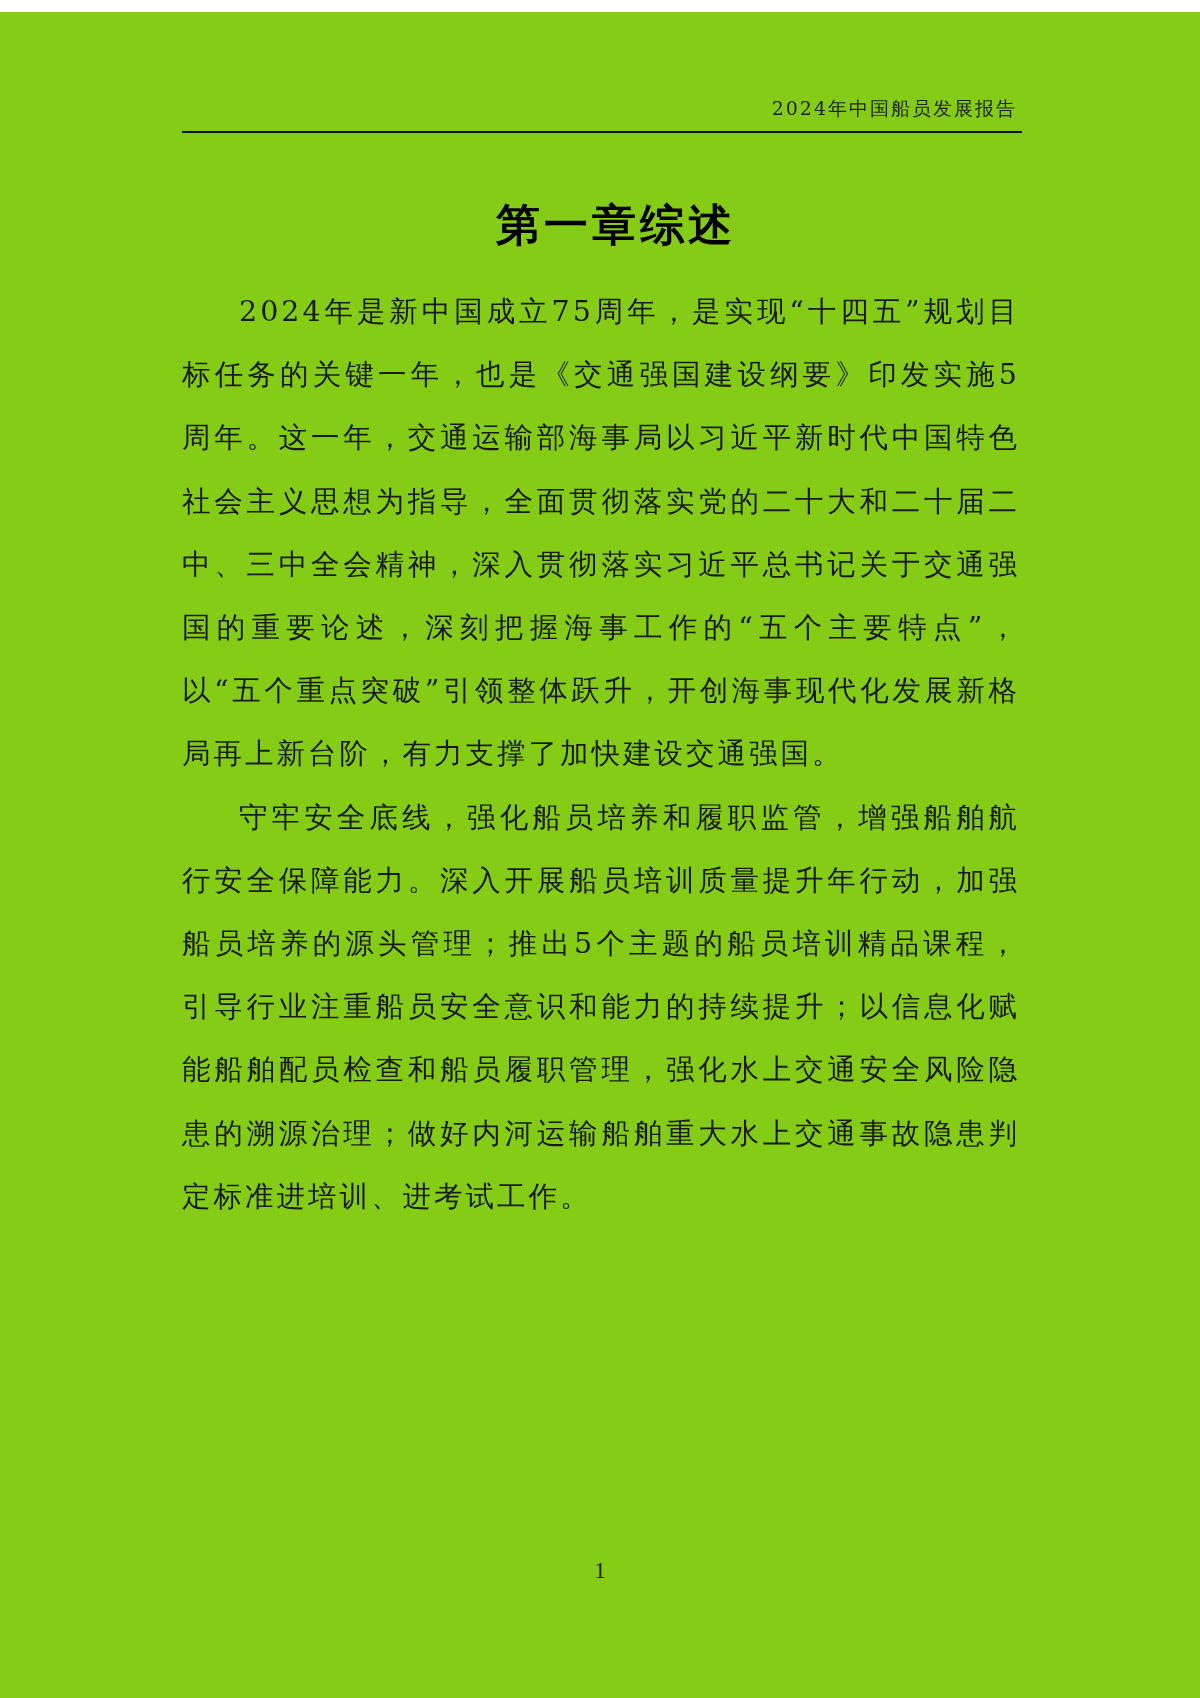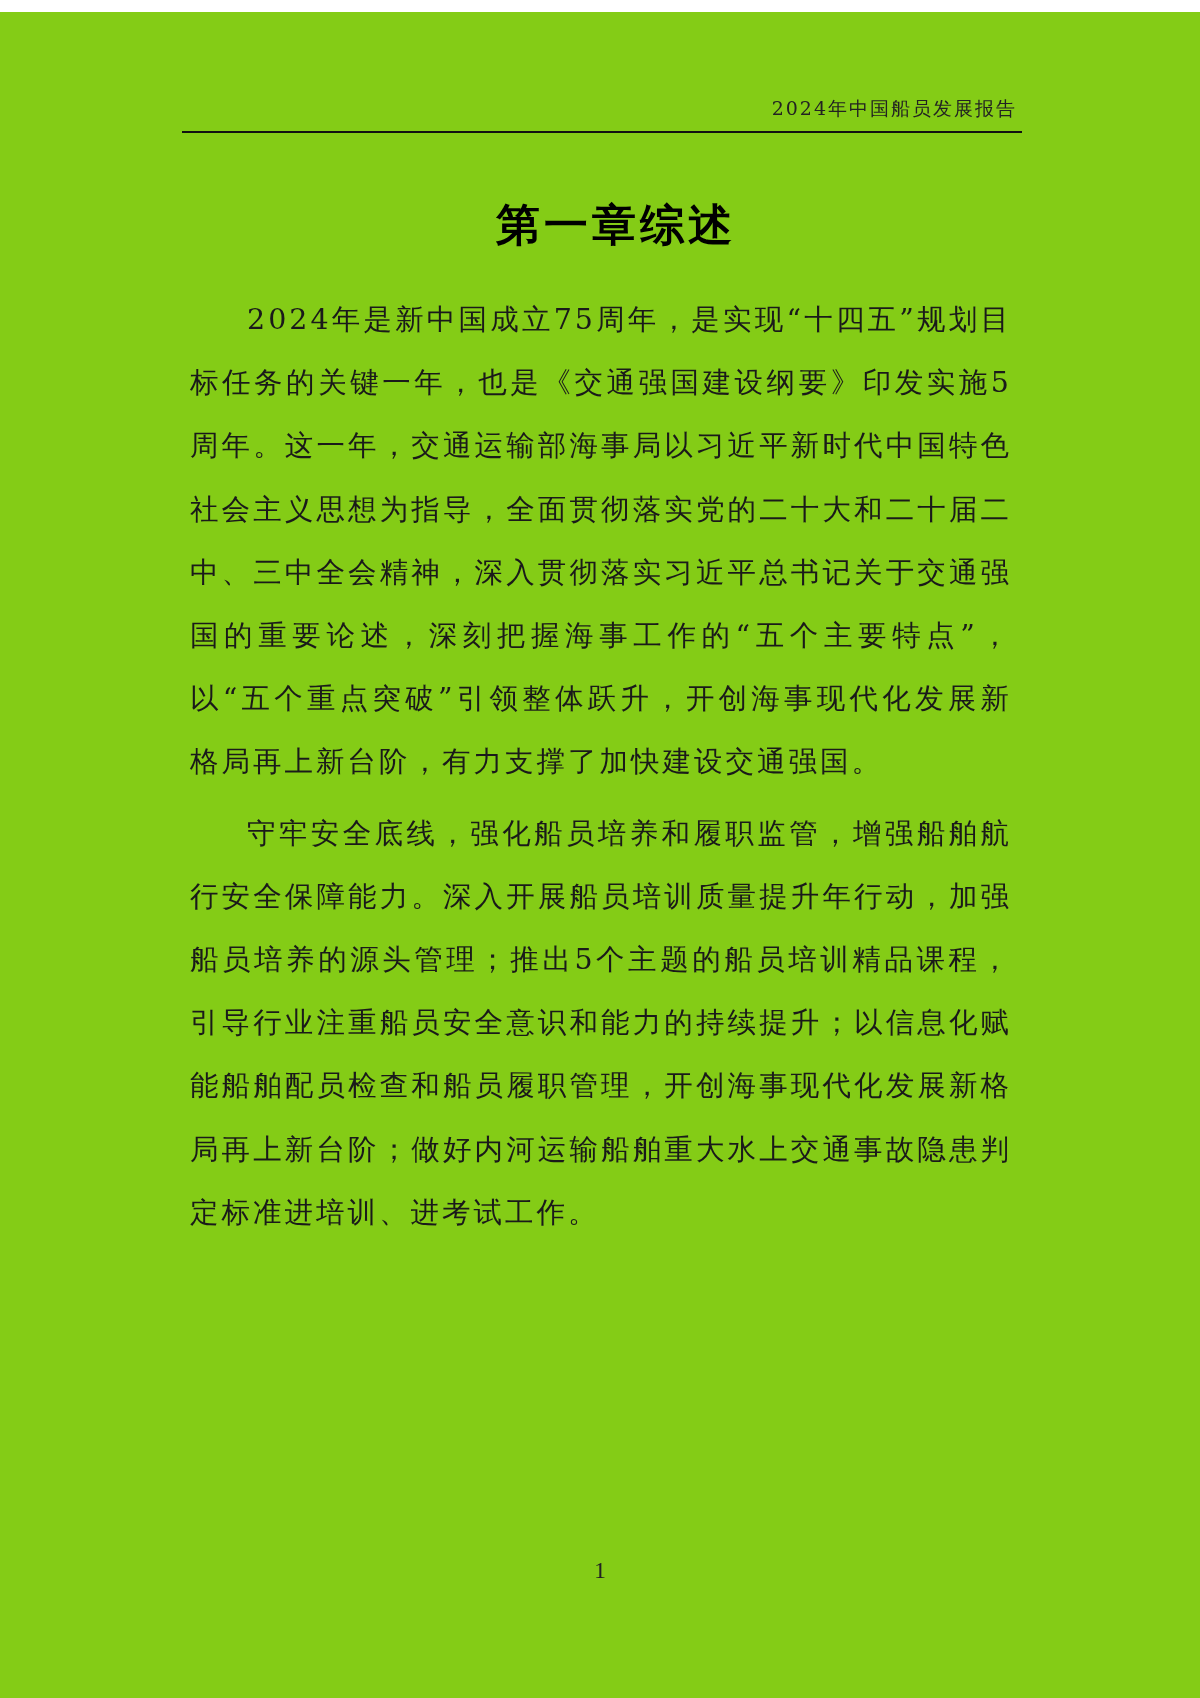--- a/index.html
+++ b/index.html
@@ -7,33 +7,33 @@
            font-family: "DejaVu Serif", "Liberation Serif", serif; color: #1a1a1a; }
     .page { position: absolute; left: 0; top: 12px; width: 1200px; height: 1698px; background: #84cc16; }
     .running-header { position: absolute; top: 84px; right: 183px; font-size: 19px; letter-spacing: 2px;
                       color: #222; font-family: "DejaVu Serif", serif; }
     .header-rule { position: absolute; top: 119px; left: 182px; width: 840px; height: 0;
                    border-top: 2px solid #111; }
     .chapter-title { position: absolute; top: 168px; left: 0; width: 1200px; text-align: center;
                      font-size: 44px; font-weight: bold; letter-spacing: 4px; color: #000;
                      font-family: "DejaVu Serif", serif; }
     .body-text { position: absolute; top: 268px; left: 182px; width: 838px; }
-    .para { margin: 8px; font-size: 28.5px; line-height: 63.2px; text-indent: 2em;
+    .para { margin: 0; font-size: 28.5px; line-height: 63.2px; text-indent: 2em;
             text-align: justify; text-align-last: left; letter-spacing: 3px; color: #1a1a1a; }
     .page-number { position: absolute; top: 1545px; left: 0; width: 1200px; text-align: center;
                    font-size: 24px; color: #222; font-family: "Liberation Serif", serif; }
   </style>
 </head>
 <body>
 
 <div class="page">
   <div class="running-header">2024年中国船员发展报告</div>
   <div class="header-rule"></div>
 
   <h1 class="chapter-title" style="margin:16px;">第一章综述</h1>
 
   <div class="body-text">
     <p class="para">2024年是新中国成立75周年，是实现“十四五”规划目标任务的关键一年，也是《交通强国建设纲要》印发实施5周年。这一年，交通运输部海事局以习近平新时代中国特色社会主义思想为指导，全面贯彻落实党的二十大和二十届二中、三中全会精神，深入贯彻落实习近平总书记关于交通强国的重要论述，深刻把握海事工作的“五个主要特点”，以“五个重点突破”引领整体跃升，开创海事现代化发展新格局再上新台阶，有力支撑了加快建设交通强国。</p>
-    <p class="para">守牢安全底线，强化船员培养和履职监管，增强船舶航行安全保障能力。深入开展船员培训质量提升年行动，加强船员培养的源头管理；推出5个主题的船员培训精品课程，引导行业注重船员安全意识和能力的持续提升；以信息化赋能船舶配员检查和船员履职管理，开创海事现代化发展新格局再上新台阶；做好内河运输船舶重大水上交通事故隐患判定标准进培训、进考试工作。</p>
+    <p class="para">守牢安全底线，强化船员培养和履职监管，增强船舶航行安全保障能力。深入开展船员培训质量提升年行动，加强船员培养的源头管理；推出5个主题的船员培训精品课程，引导行业注重船员安全意识和能力的持续提升；以信息化赋能船舶配员检查和船员履职管理，强化水上交通安全风险隐患的溯源治理；做好内河运输船舶重大水上交通事故隐患判定标准进培训、进考试工作。</p>
   </div>
 
   <div class="page-number">1</div>
 </div>
 
 </body></html>

